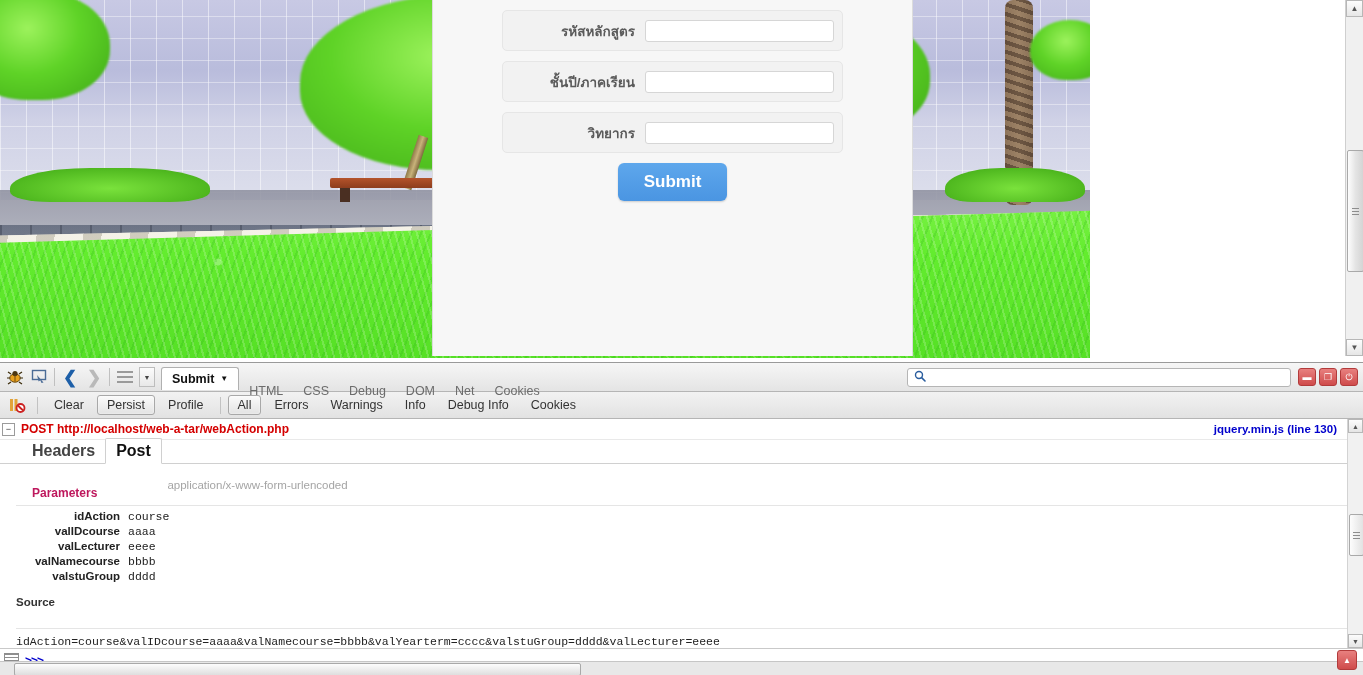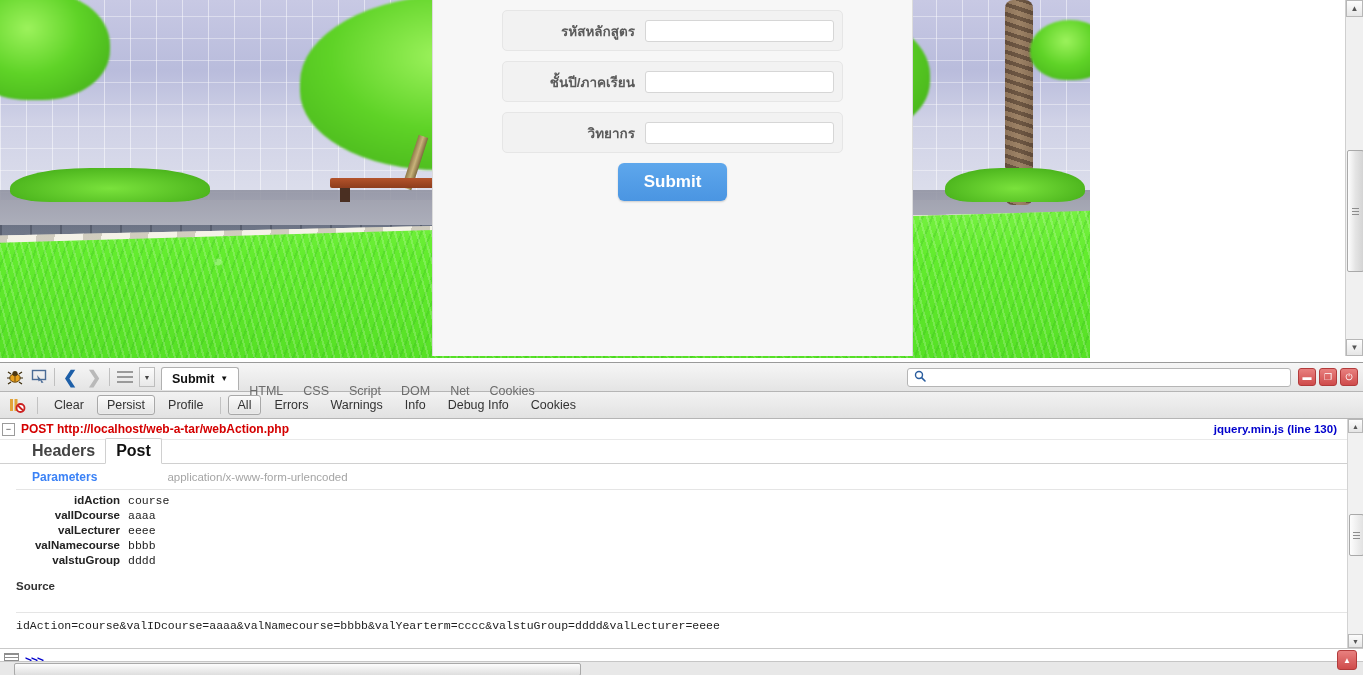--- a/index.html
+++ b/index.html
@@ -287,21 +287,21 @@
   .dtab.active {
     border:1px solid #d0d0d0; border-bottom:1px solid #fff;
     background:#fff; position:relative; top:1px; border-radius:2px 2px 0 0;
     color:#111;
   }
   .params-head {
     display:flex; align-items:center; gap:70px;
     padding:6px 0 5px 16px; border-bottom:1px solid #e5e5e5;
     margin-left:16px;
   }
-  .params-head .ph-label { font-weight:bold; color:#3b82f6; font-size:12px; }
+  .params-head .ph-label { font-weight:bold; color:#be185d; font-size:12px;margin-top:16px; }
   .params-head .ph-type { color:#a5a5a5; font-size:11.5px; }
   .param-table { margin-left:16px; padding-top:3px; }
   .param-row { display:flex; line-height:15px; }
   .param-name {
     width:104px; text-align:right; font-weight:bold; color:#222; font-size:11.5px;
     padding-right:8px;
   }
   .param-val { font-family:"Liberation Mono", monospace; font-size:11.5px; color:#222; }
   .source-head {
     margin:12px 0 0 16px; padding-bottom:20px;
@@ -464,21 +464,21 @@
           <span class="fb-menu-lines"></span>
         </div>
       <div class="fb-caret-box">▼</div>
 
       <div class="fb-tab active" style="margin-left:6px;">
         <span>Submit</span>
         <span class="tab-caret">▼</span>
       </div>
       <div class="fb-tab inactive">HTML</div>
       <div class="fb-tab inactive">CSS</div>
-      <div class="fb-tab inactive">Script</div>
+      <div class="fb-tab inactive">Debug</div>
       <div class="fb-tab inactive">DOM</div>
       <div class="fb-tab inactive">Net</div>
       <div class="fb-tab inactive">Cookies</div>
 
       <div class="fb-search">
         <span class="mag">
           <svg width="12" height="12" viewBox="0 0 12 12">
             <circle cx="5" cy="5" r="3.5" fill="none" stroke="#2a5d9e" stroke-width="1.4"></circle>
             <path d="M7.6 7.6 L11 11" stroke="#2a5d9e" stroke-width="1.6" stroke-linecap="round"></path>
           </svg>

